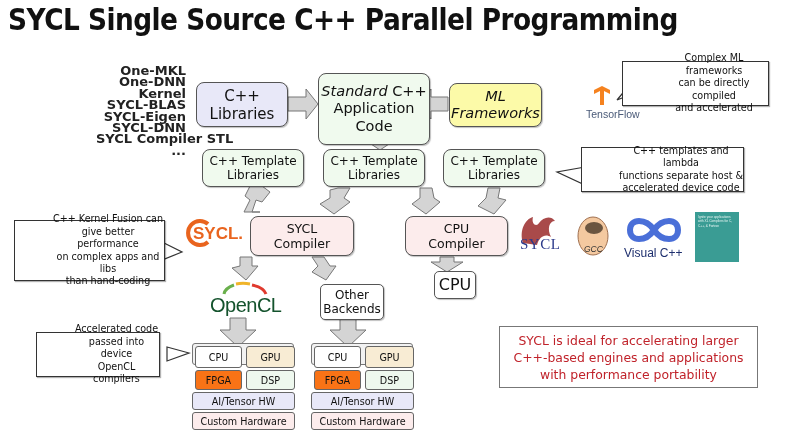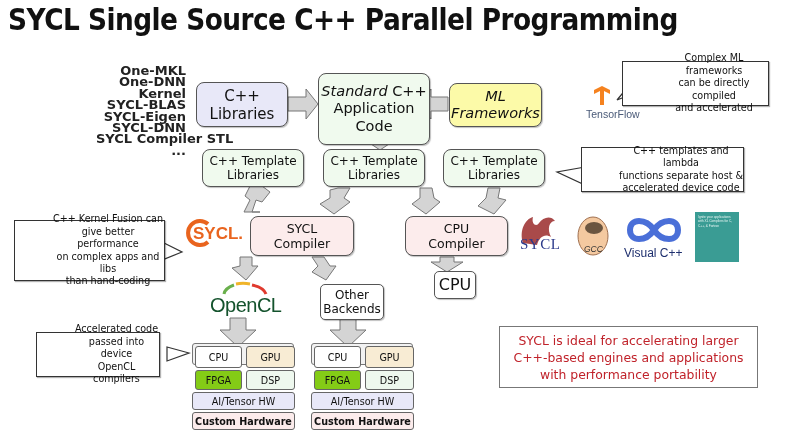--- a/index.html
+++ b/index.html
@@ -54,24 +54,24 @@
   .red-note span { white-space: pre-line; }
 
   .hw { position: absolute; }
   .hw .cell {
     position: absolute; border: 1px solid #666; border-radius: 3px;
     font-size: 9.6px; display: flex; align-items: center; justify-content: center;
     color: #111;
   }
   .c-cpu { background: #ffffff; }
   .c-gpu { background: #f8ecd4; }
-  .c-fpga { background: #84cc16; }
+  .c-fpga { background: #f97316; }
   .c-dsp { background: #eef8ee; }
   .c-ai { background: #e8e8f8; }
-  .c-custom { background: #fcecec; font-weight: bold; }
+  .c-custom { background: #fcecec; }
   .stack-back { position: absolute; border: 1px solid #777; border-radius: 3px; background: #f2f2f2; }
 
   svg.arrows { position: absolute; left: 0; top: 0; width: 800px; height: 448px; pointer-events: none; }
 
   .logo { position: absolute; }
   .tf-text { position: absolute; left: 586px; top: 108px; font-size: 10.5px; color: #4a5a78; font-family: "Liberation Sans", sans-serif; }
   .sycl-logo { position: absolute; left: 186px; top: 222px; font-family: "Liberation Sans", sans-serif; font-weight: bold; font-size: 17px; color: #e9641e; }
   .opencl-text { position: absolute; left: 210px; top: 294px; font-family: "Liberation Sans", sans-serif; font-size: 20px; color: #14532d; letter-spacing: -0.5px; }
   .gcc-text { position: absolute; left: 584px; top: 244px; font-family: Liberation Sans, sans-serif; font-size: 8.5px; color: #333; font-style: italic; }
   .vc-text { position: absolute; left: 624px; top: 246px; font-family: "Liberation Sans", sans-serif; font-size: 12px; color: #1e2f6e; }

